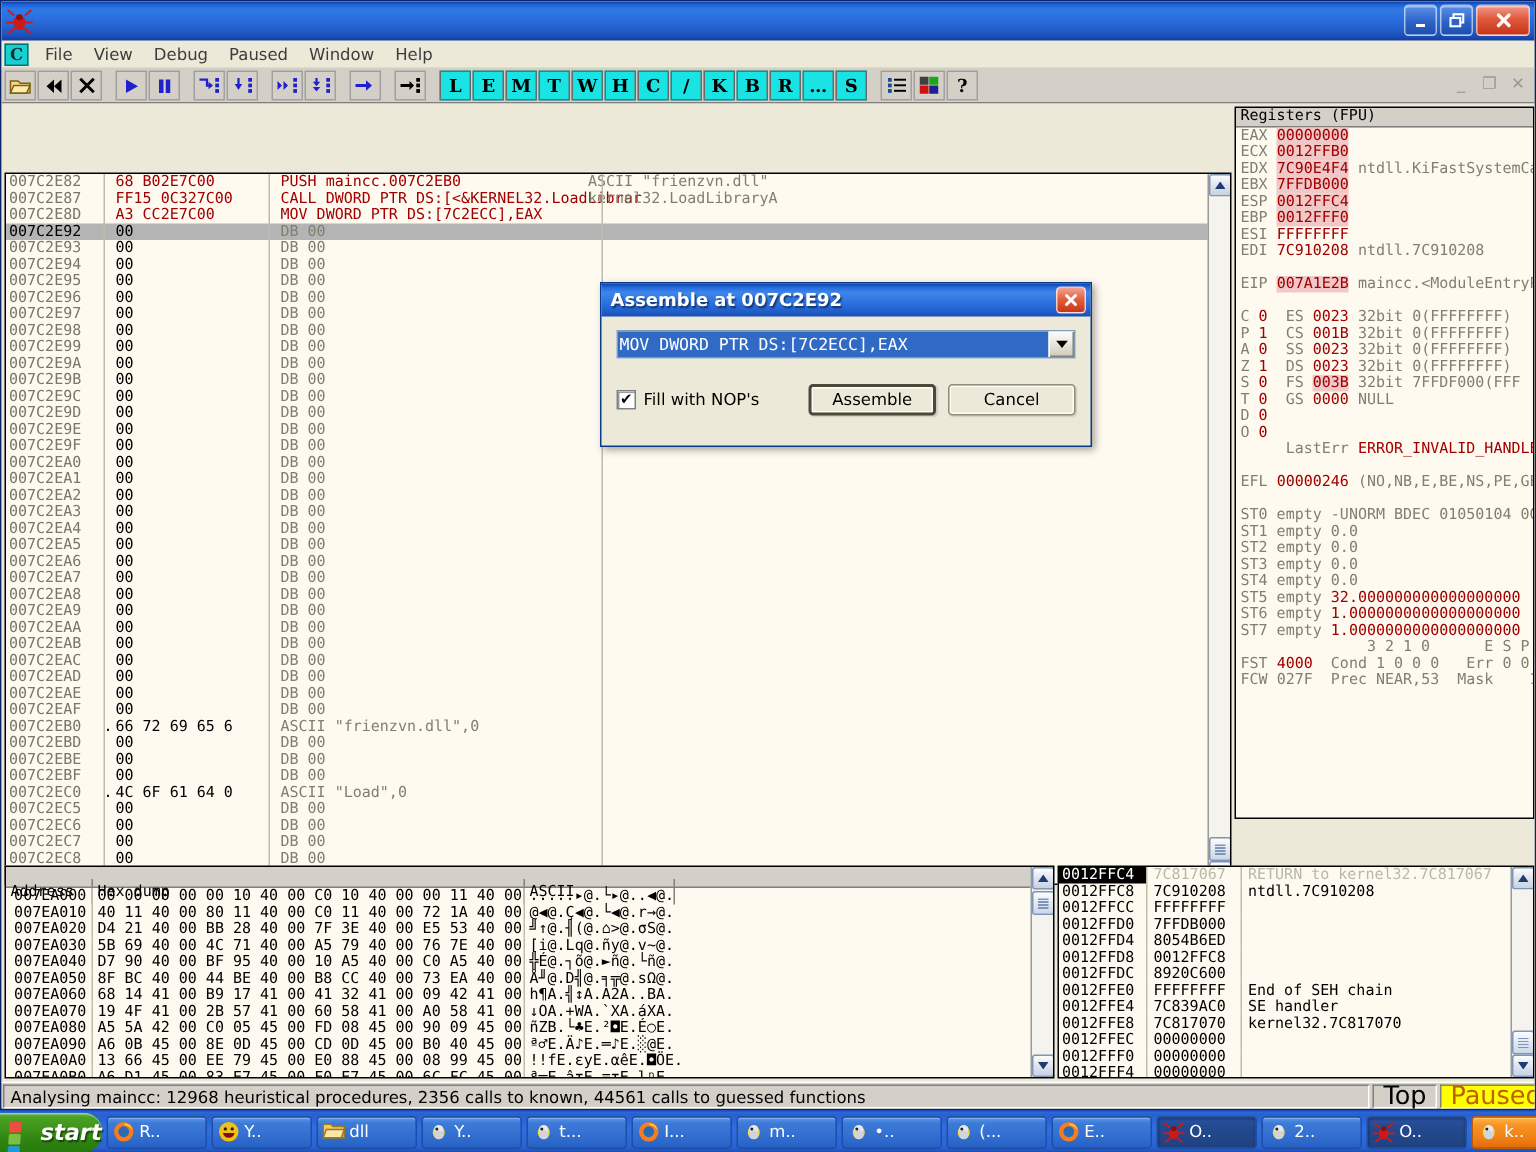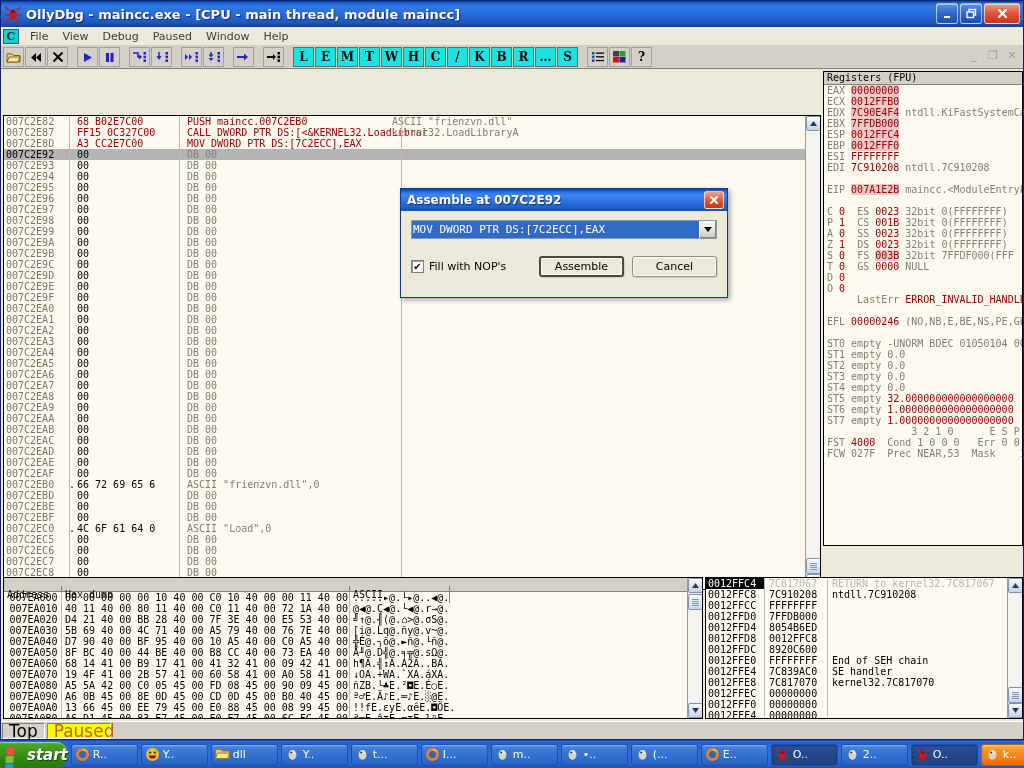--- a/index.html
+++ b/index.html
@@ -378,21 +378,20 @@
         <g stroke="#cc1a1a" stroke-width="1.4" stroke-linecap="round">
           <line x1="5" y1="5" x2="1.5" y2="2"></line>
             <line x1="13" y1="5" x2="16.5" y2="2"></line>
           <line x1="4.5" y1="10" x2="0.8" y2="10"></line>
             <line x1="13.5" y1="10" x2="17.2" y2="10"></line>
           <line x1="5.5" y1="14" x2="2" y2="17"></line>
             <line x1="12.5" y1="14" x2="16" y2="17"></line>
         </g>
       </svg>
     </div>
-    <div class="title">OllyDbg - maincc.exe - [CPU - main thread, module maincc]</div>
     <div class="win-btns">
       <div class="win-btn">
         <svg width="10" height="10" viewBox="0 0 10 10">
             <rect x="2" y="7" width="6" height="2" fill="#fff"></rect>
           </svg>
       </div>
       <div class="win-btn">
         <svg width="11" height="11" viewBox="0 0 11 11">
             <rect x="3" y="1.5" width="6.5" height="5.5" fill="none" stroke="#fff" stroke-width="1.4"></rect>
             <rect x="1" y="4" width="6.5" height="5.5" fill="#2c63c8" stroke="#fff" stroke-width="1.4"></rect>
@@ -677,20 +676,21 @@
         <div class="dlg-btns">
           <div class="btn default">Assemble</div>
           <div class="btn">Cancel</div>
         </div>
       </div>
     </div>
 
   </div>
 
   <div class="statusbar">
+    <div class="sb-main">Analysing maincc: 12968 heuristical procedures, 2356 calls to known, 44561 calls to guessed functions</div>
     <div class="sb-cell">Top</div>
     <div class="sb-cell paused">Paused</div>
   </div>
 </div>
 
 <div class="taskbar">
   <div class="startbtn">
     <span class="flag">
       <i style="background:#f14b42"></i>
         <i style="background:#7bc043"></i>

